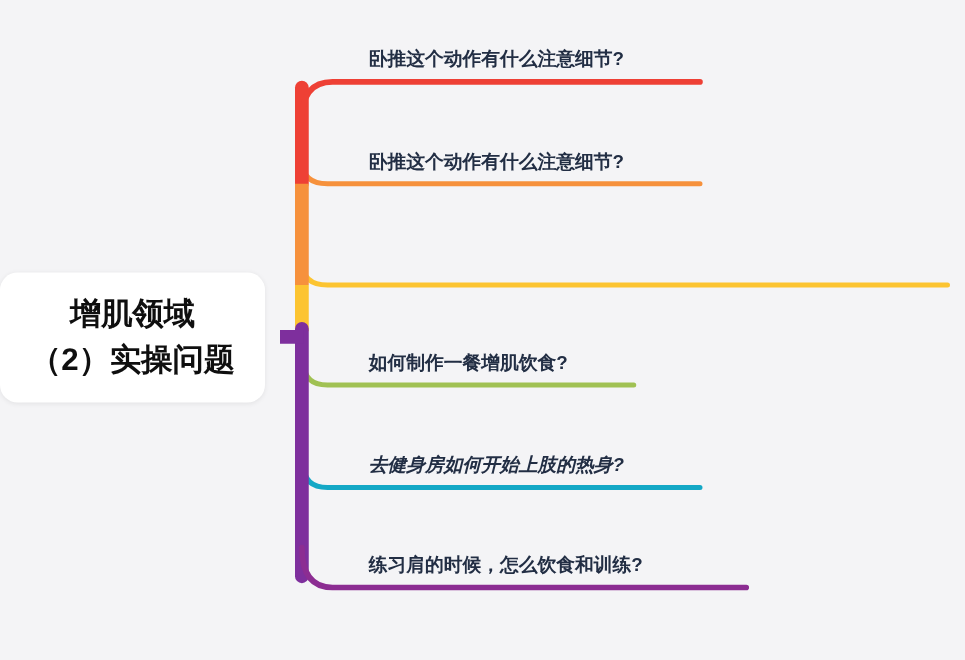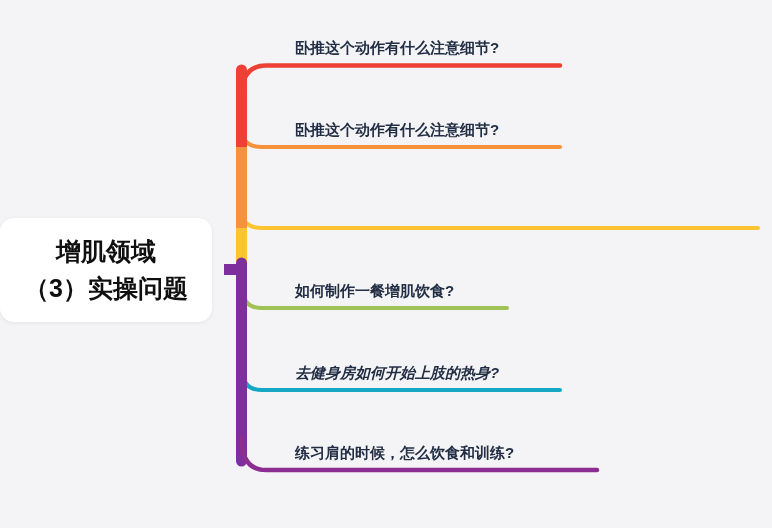--- a/index.html
+++ b/index.html
@@ -81,21 +81,21 @@
     <path d="M 241.5,228 L 241.5,265" stroke-width="11" stroke-linecap="butt" fill="none" stroke="#fcc431"></path>
     <path d="M 241.5,263 L 241.5,461" stroke-width="11" stroke-linecap="round" fill="none" stroke="#7e2f9d"></path>
     <path d="M 224,269.5 L 243,269.5" stroke-width="11" stroke-linecap="butt" fill="none" stroke="#7e2f9d"></path>
 
     <path d="M 241.5,96 Q 241.5,65.5 266,65.5 L 560,65.5" stroke-width="4.5" stroke-linecap="round" fill="none" stroke="#ee4035"></path>
     <path d="M 241.5,438 Q 241.5,470 266,470 L 597,470" stroke-width="4.5" stroke-linecap="round" fill="none" stroke="#8c2d92"></path>
   </svg>
 
   <div class="root-node">
     <div class="line">增肌领域</div>
-    <div class="line">（3）实操问题</div>
+    <div class="line">（2）实操问题</div>
   </div>
 
   <div class="branch-label bl-1">卧推这个动作有什么注意细节?</div>
   <div class="branch-label bl-2">卧推这个动作有什么注意细节?</div>
   <div class="branch-label bl-4">如何制作一餐增肌饮食?</div>
   <div class="branch-label bl-5">去健身房如何开始上肢的热身?</div>
   <div class="branch-label bl-6">练习肩的时候，怎么饮食和训练?</div>
 
 </div>
 

